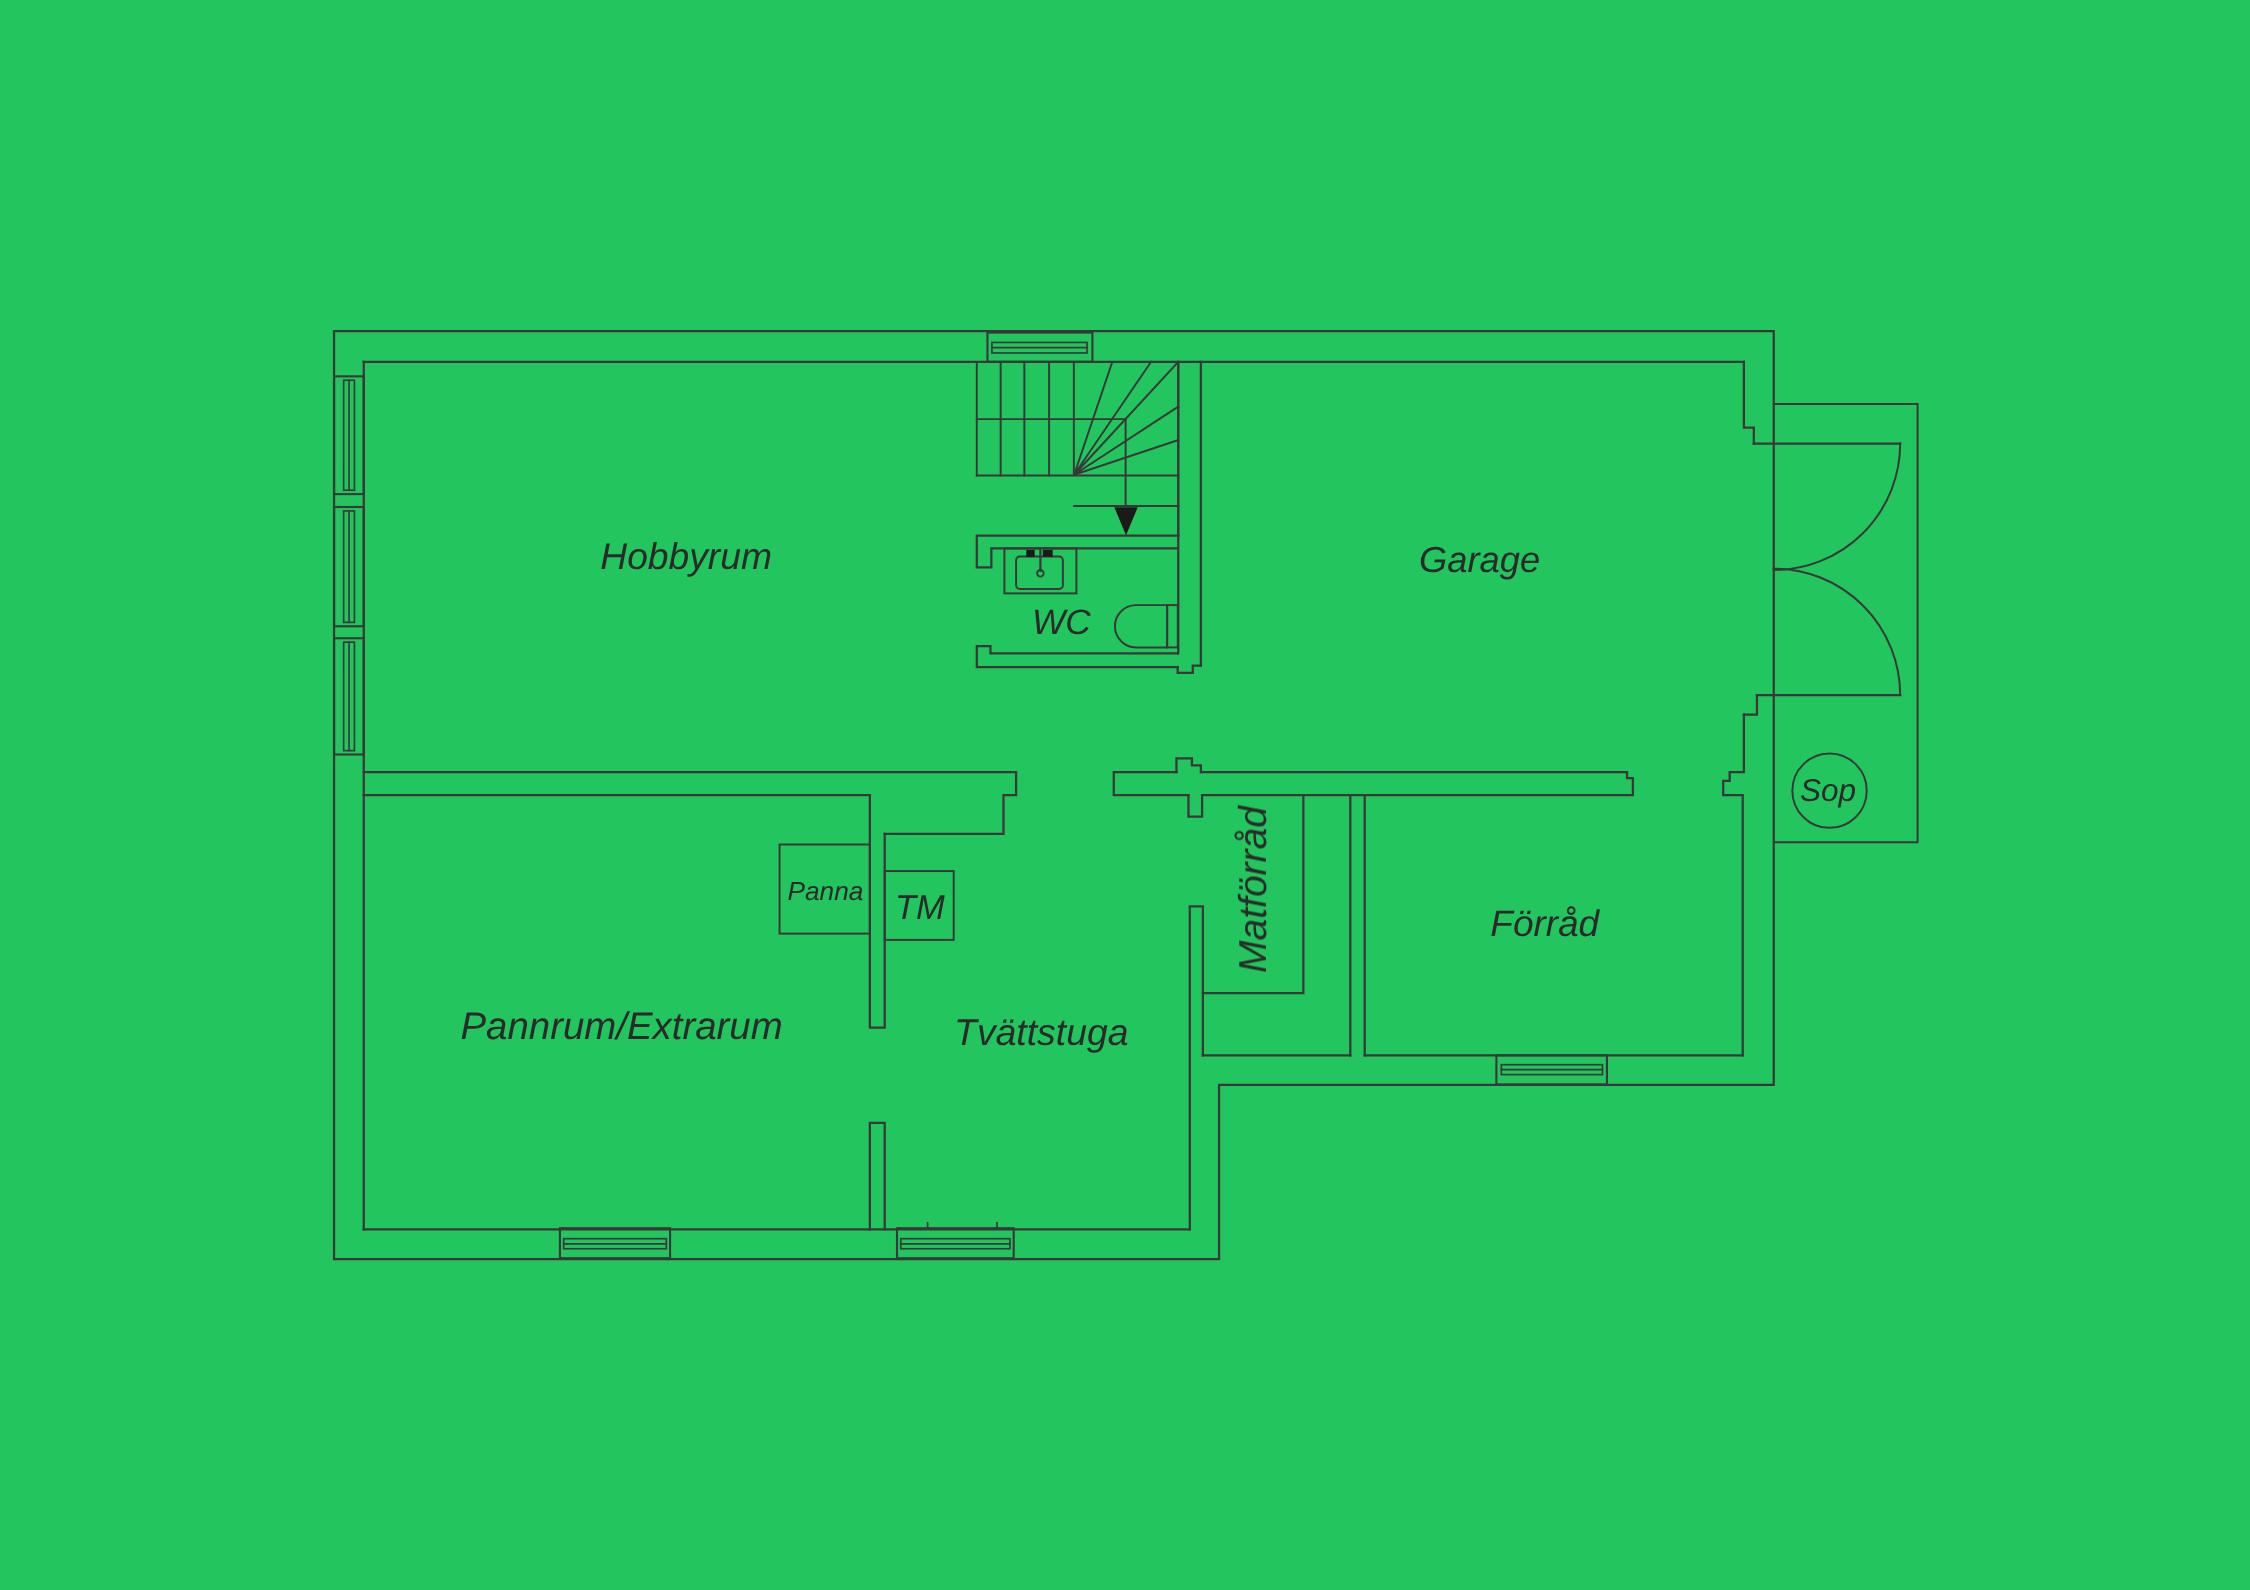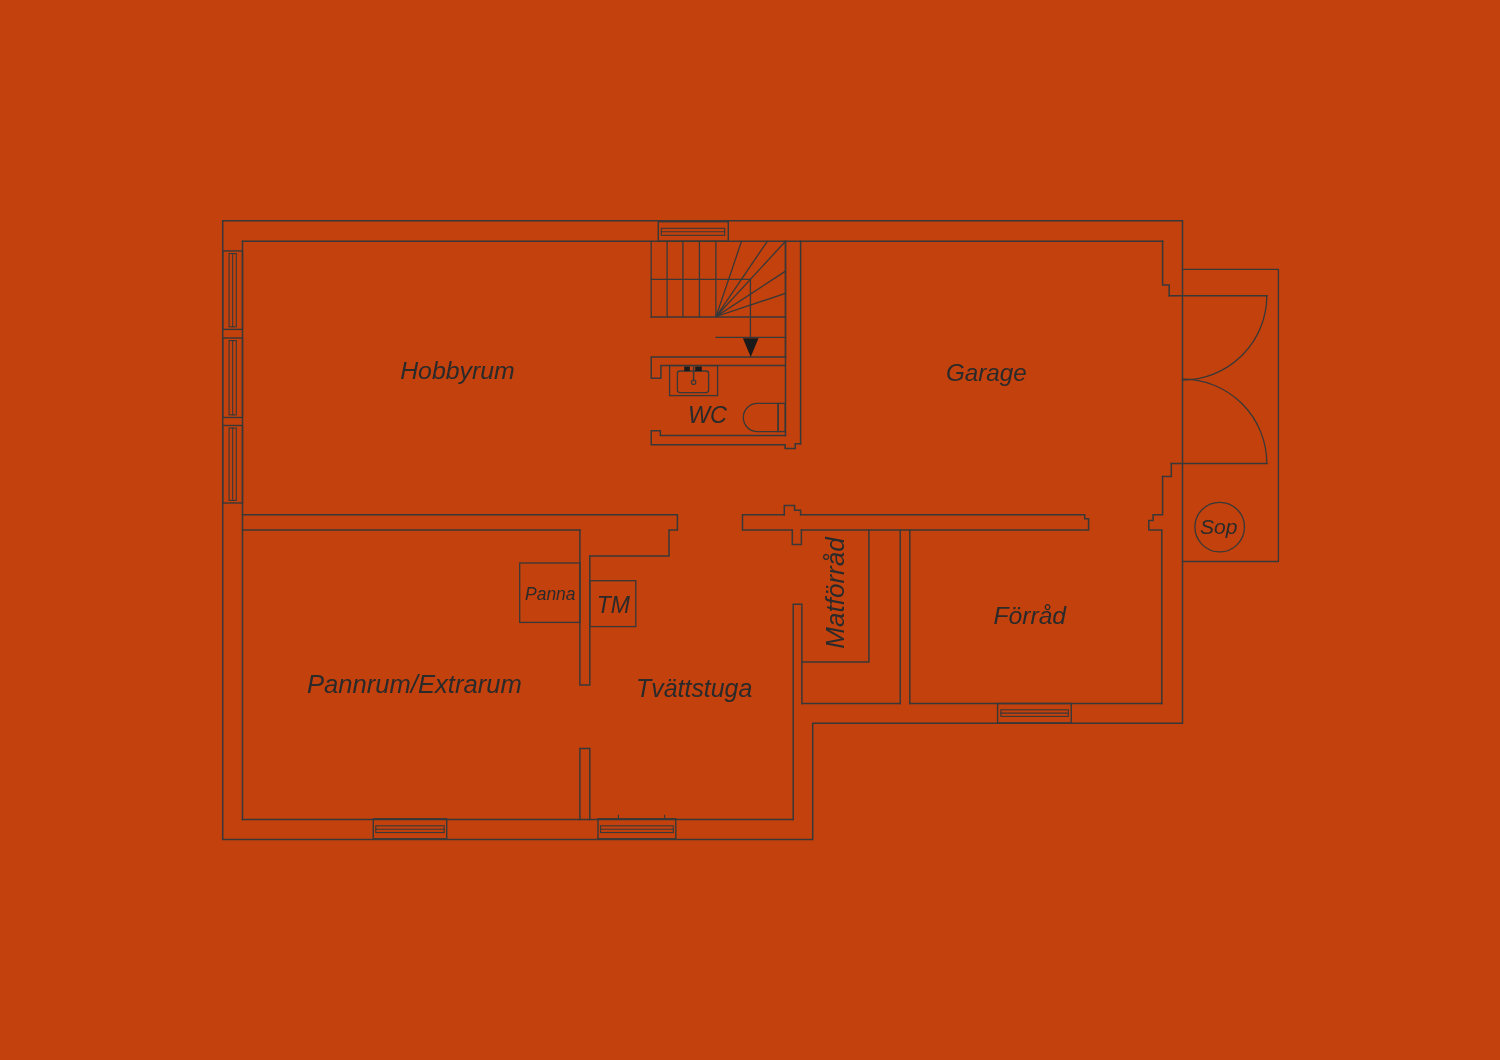--- a/index.html
+++ b/index.html
@@ -1,16 +1,16 @@
 <!DOCTYPE html>
 <html><head>
 <meta charset="utf-8">
 <style>
   html,body{margin:0;padding:0;background:#ffffff;}
-  .page{width:1500px;height:1060px;position:relative;background:#c2410c;overflow:hidden;}
+  .page{width:1500px;height:1060px;position:relative;background:#22c55e;overflow:hidden;}
   svg{position:absolute;top:0;left:0;}
   text{font-family:"Liberation Sans", sans-serif;font-style:italic;fill:#2a2a2a;opacity:0.999;}
 </style>
 </head>
 <body>
 <div class="page">
 <svg width="1500" height="1060" viewBox="0 0 1500 1060">
 <g fill="none" stroke="#383838" stroke-width="1.5" stroke-linecap="square" stroke-linejoin="miter">
 
 <path d="M 222.7 220.8 L 1182.5 220.8 L 1182.5 723.2 L 812.7 723.2 L 812.7 839.4 L 222.7 839.4 Z"></path>

